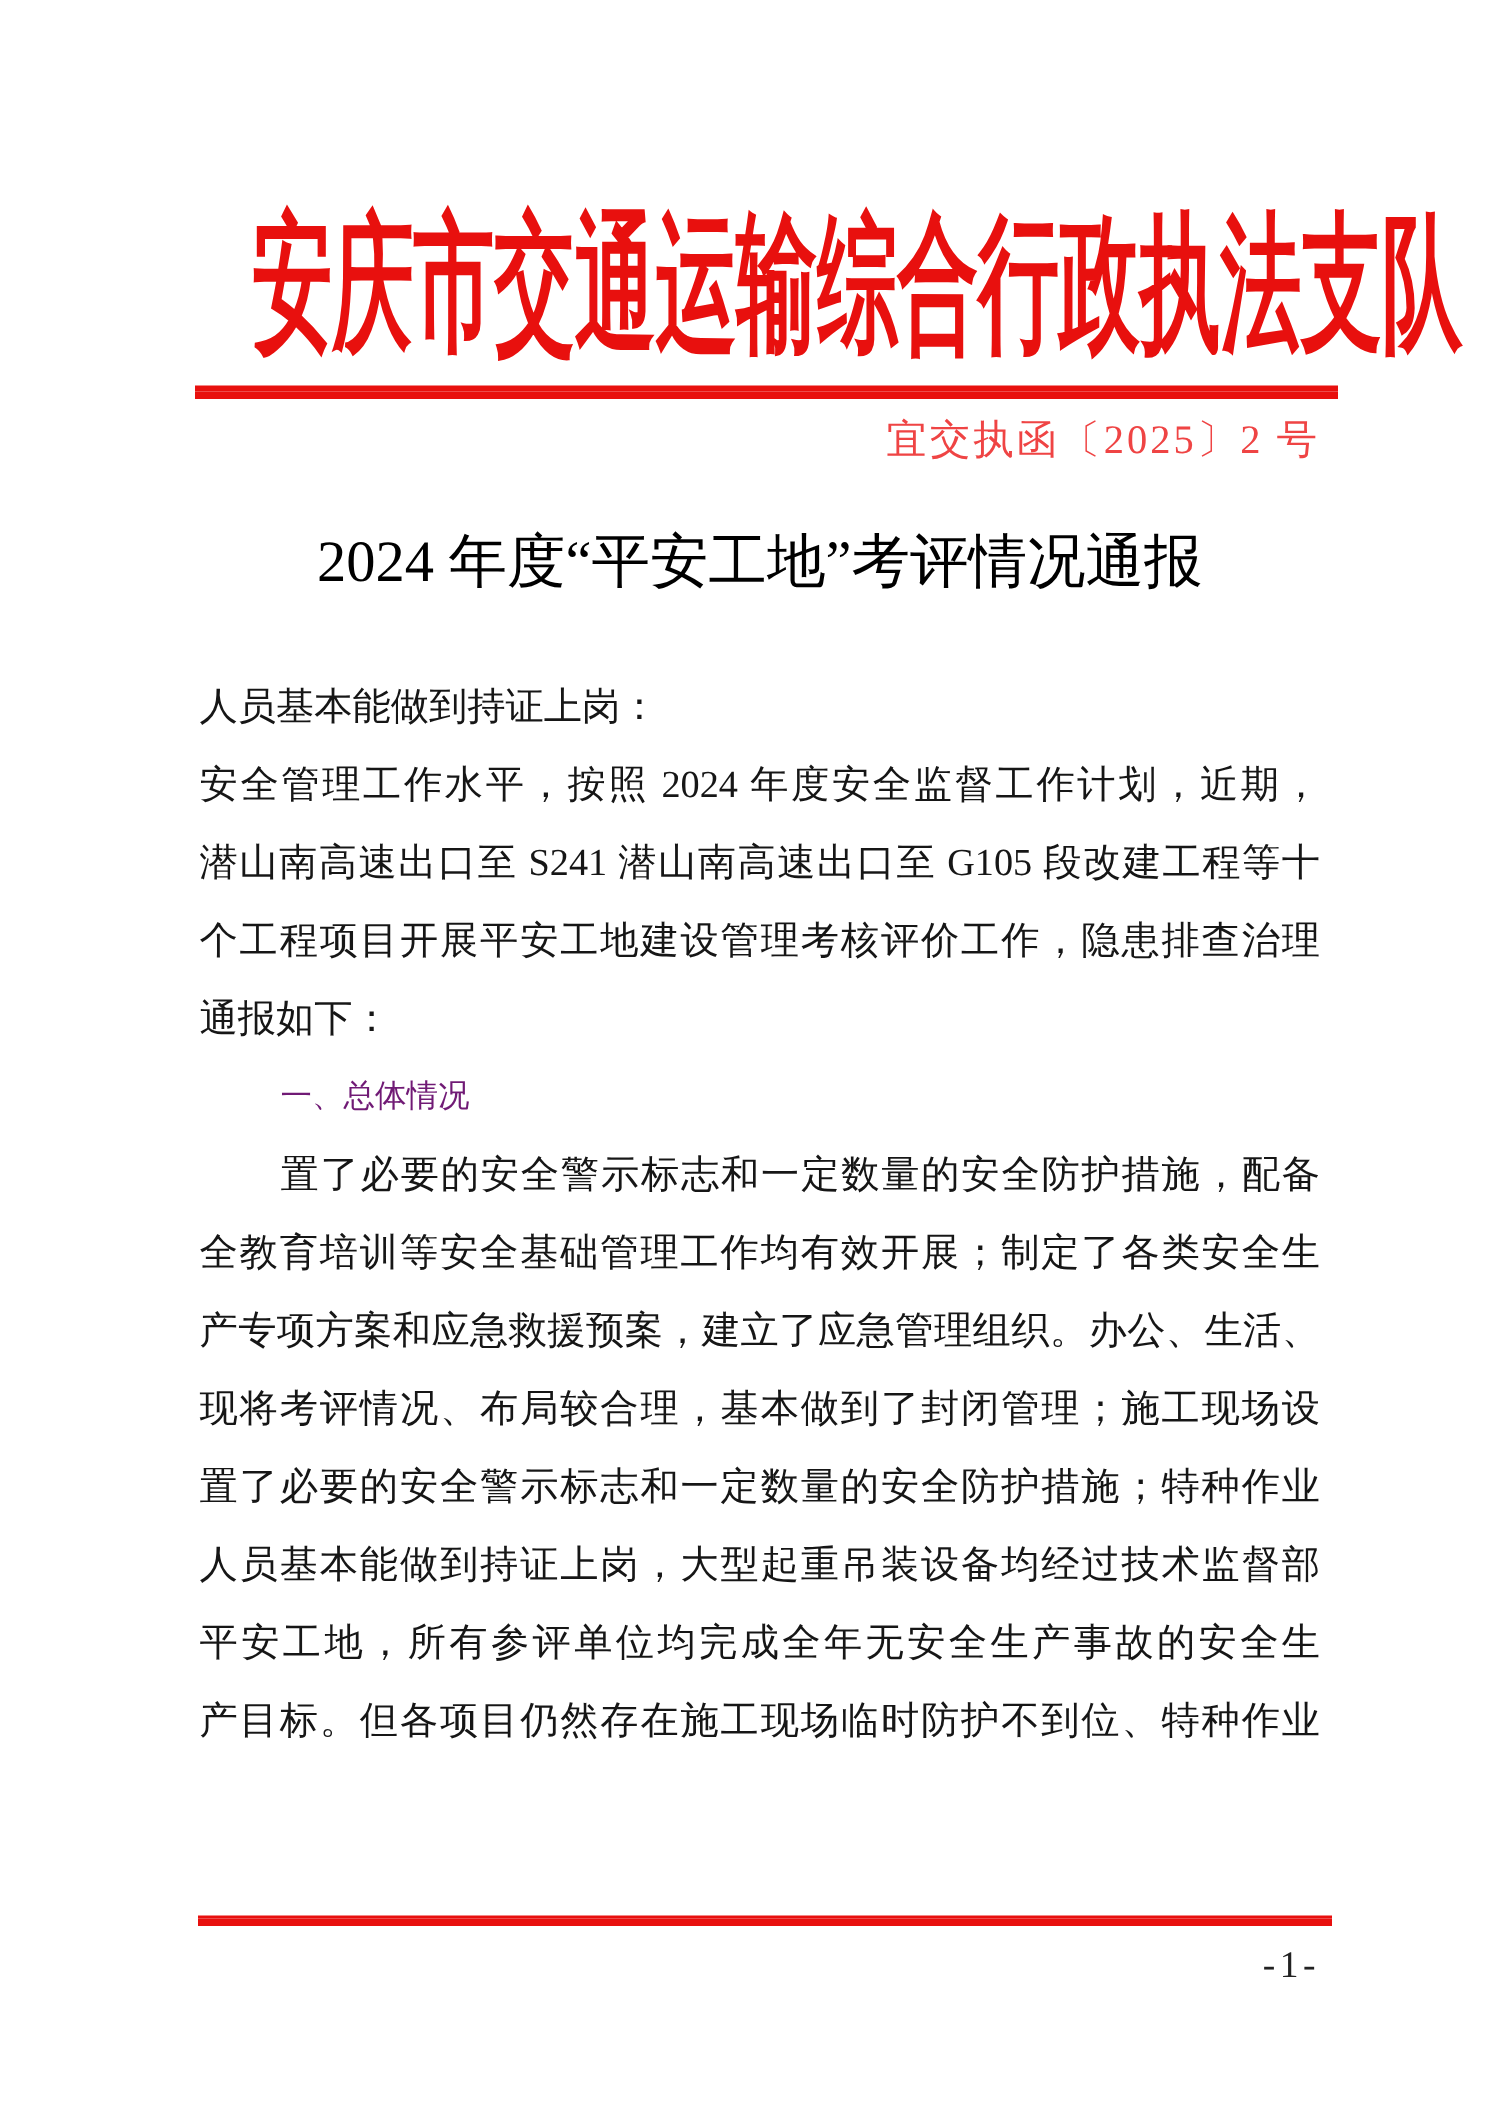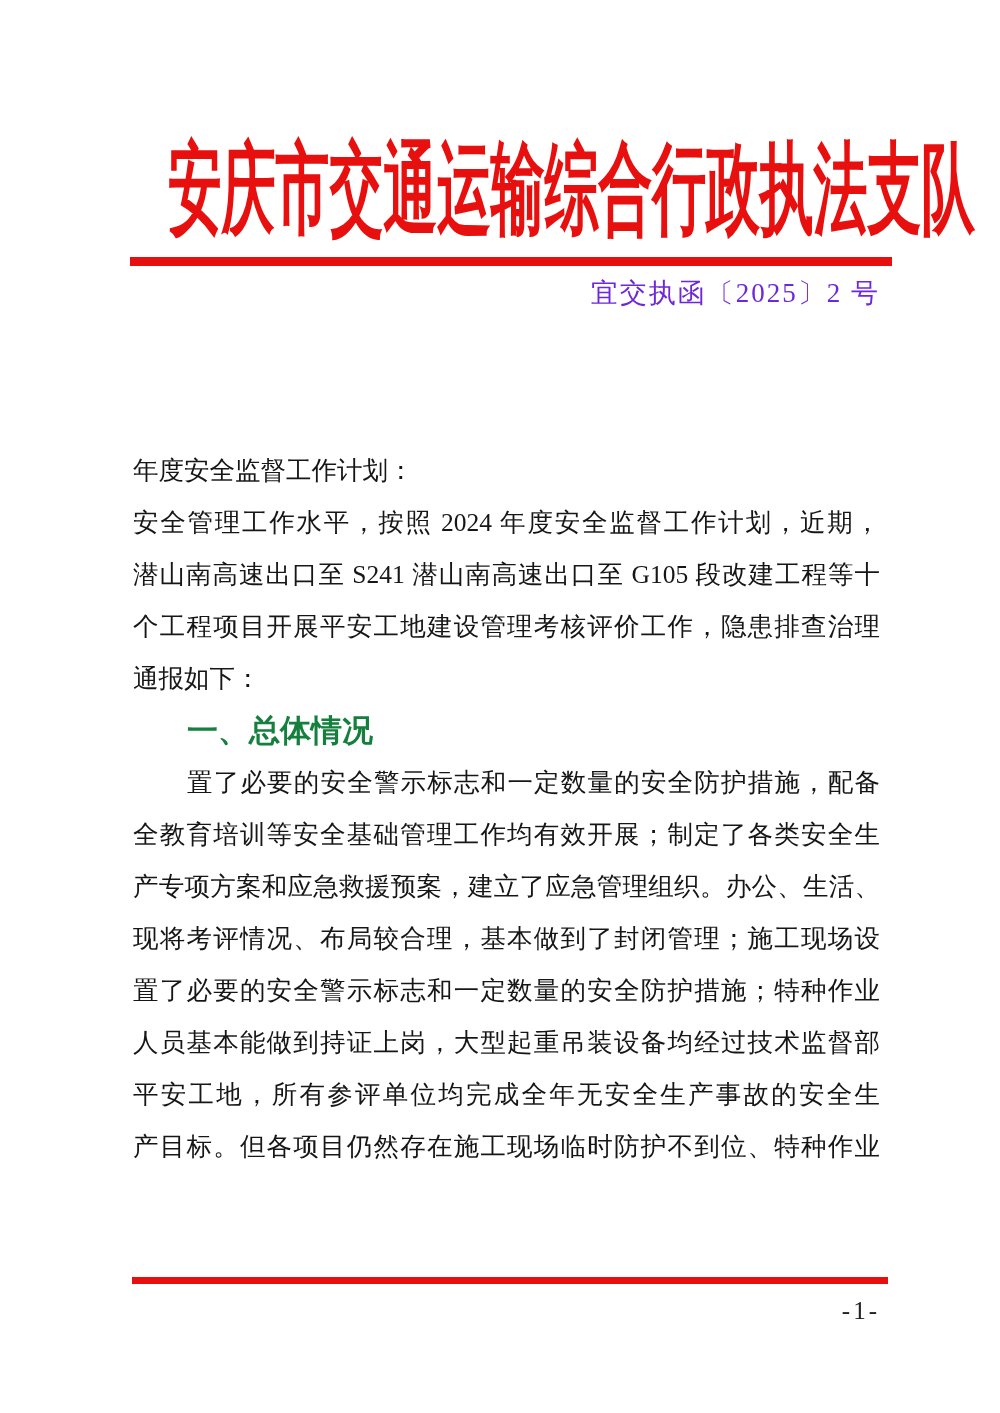--- a/index.html
+++ b/index.html
@@ -47,21 +47,21 @@
   }
   .doc-number {
     position:absolute;
     left:133px;
     top:277px;
     width:747px;
     text-align:right;
     font-size:27px;
     line-height:32px;
     letter-spacing:2px;
-    color:#6d28d9;
+    color:#ef4444;
   }
   
   .doc-title {
     position:absolute;
     left:133px;
     top:352px;
     width:747px;
     text-align:center;
     font-size:39px;
     line-height:46px;
@@ -83,23 +83,23 @@
     line-height:52px;
     overflow:hidden;
   }
   .bline.jf {
     text-align:justify;
     text-align-last:justify;
   }
   .bline.indent { text-indent:54px; }
   .bline.heading {
     font-family:"Liberation Sans","DejaVu Sans",sans-serif;
-    font-weight:bold;
-    font-size:31px;
-    color:#15803d;
+    font-weight:normal;
+    font-size:21px;
+    color:#701a75;
   }
   
   .footer-rule {
     position:absolute;
     left:132px;
     top:1277px;
     width:756px;
     height:4px;                 
     border-top:2px solid #e8100e;
     border-bottom:5px solid #e8100e;
@@ -121,23 +121,24 @@
 <div class="page">
 
   <div class="agency">
     <span class="agency-inner">安庆市交通运输综合行政执法支队</span>
   </div>
 
   <div class="header-rule"></div>
 
   <div class="doc-number">宜交执函〔2025〕2 号</div>
 
+  <div class="doc-title">2024 年度“平安工地”考评情况通报</div>
 
   <div class="body-lines">
-    <div class="bline">年度安全监督工作计划：</div>
+    <div class="bline">人员基本能做到持证上岗：</div>
     <div class="bline jf">安全管理工作水平，按照 2024 年度安全监督工作计划，近期，</div>
     <div class="bline jf">潜山南高速出口至 S241 潜山南高速出口至 G105 段改建工程等十</div>
     <div class="bline jf">个工程项目开展平安工地建设管理考核评价工作，隐患排查治理</div>
     <div class="bline">通报如下：</div>
     <div class="bline heading indent">一、总体情况</div>
     <div class="bline jf indent">置了必要的安全警示标志和一定数量的安全防护措施，配备</div>
     <div class="bline jf">全教育培训等安全基础管理工作均有效开展；制定了各类安全生</div>
     <div class="bline jf">产专项方案和应急救援预案，建立了应急管理组织。办公、生活、</div>
     <div class="bline jf">现将考评情况、布局较合理，基本做到了封闭管理；施工现场设</div>
     <div class="bline jf">置了必要的安全警示标志和一定数量的安全防护措施；特种作业</div>

